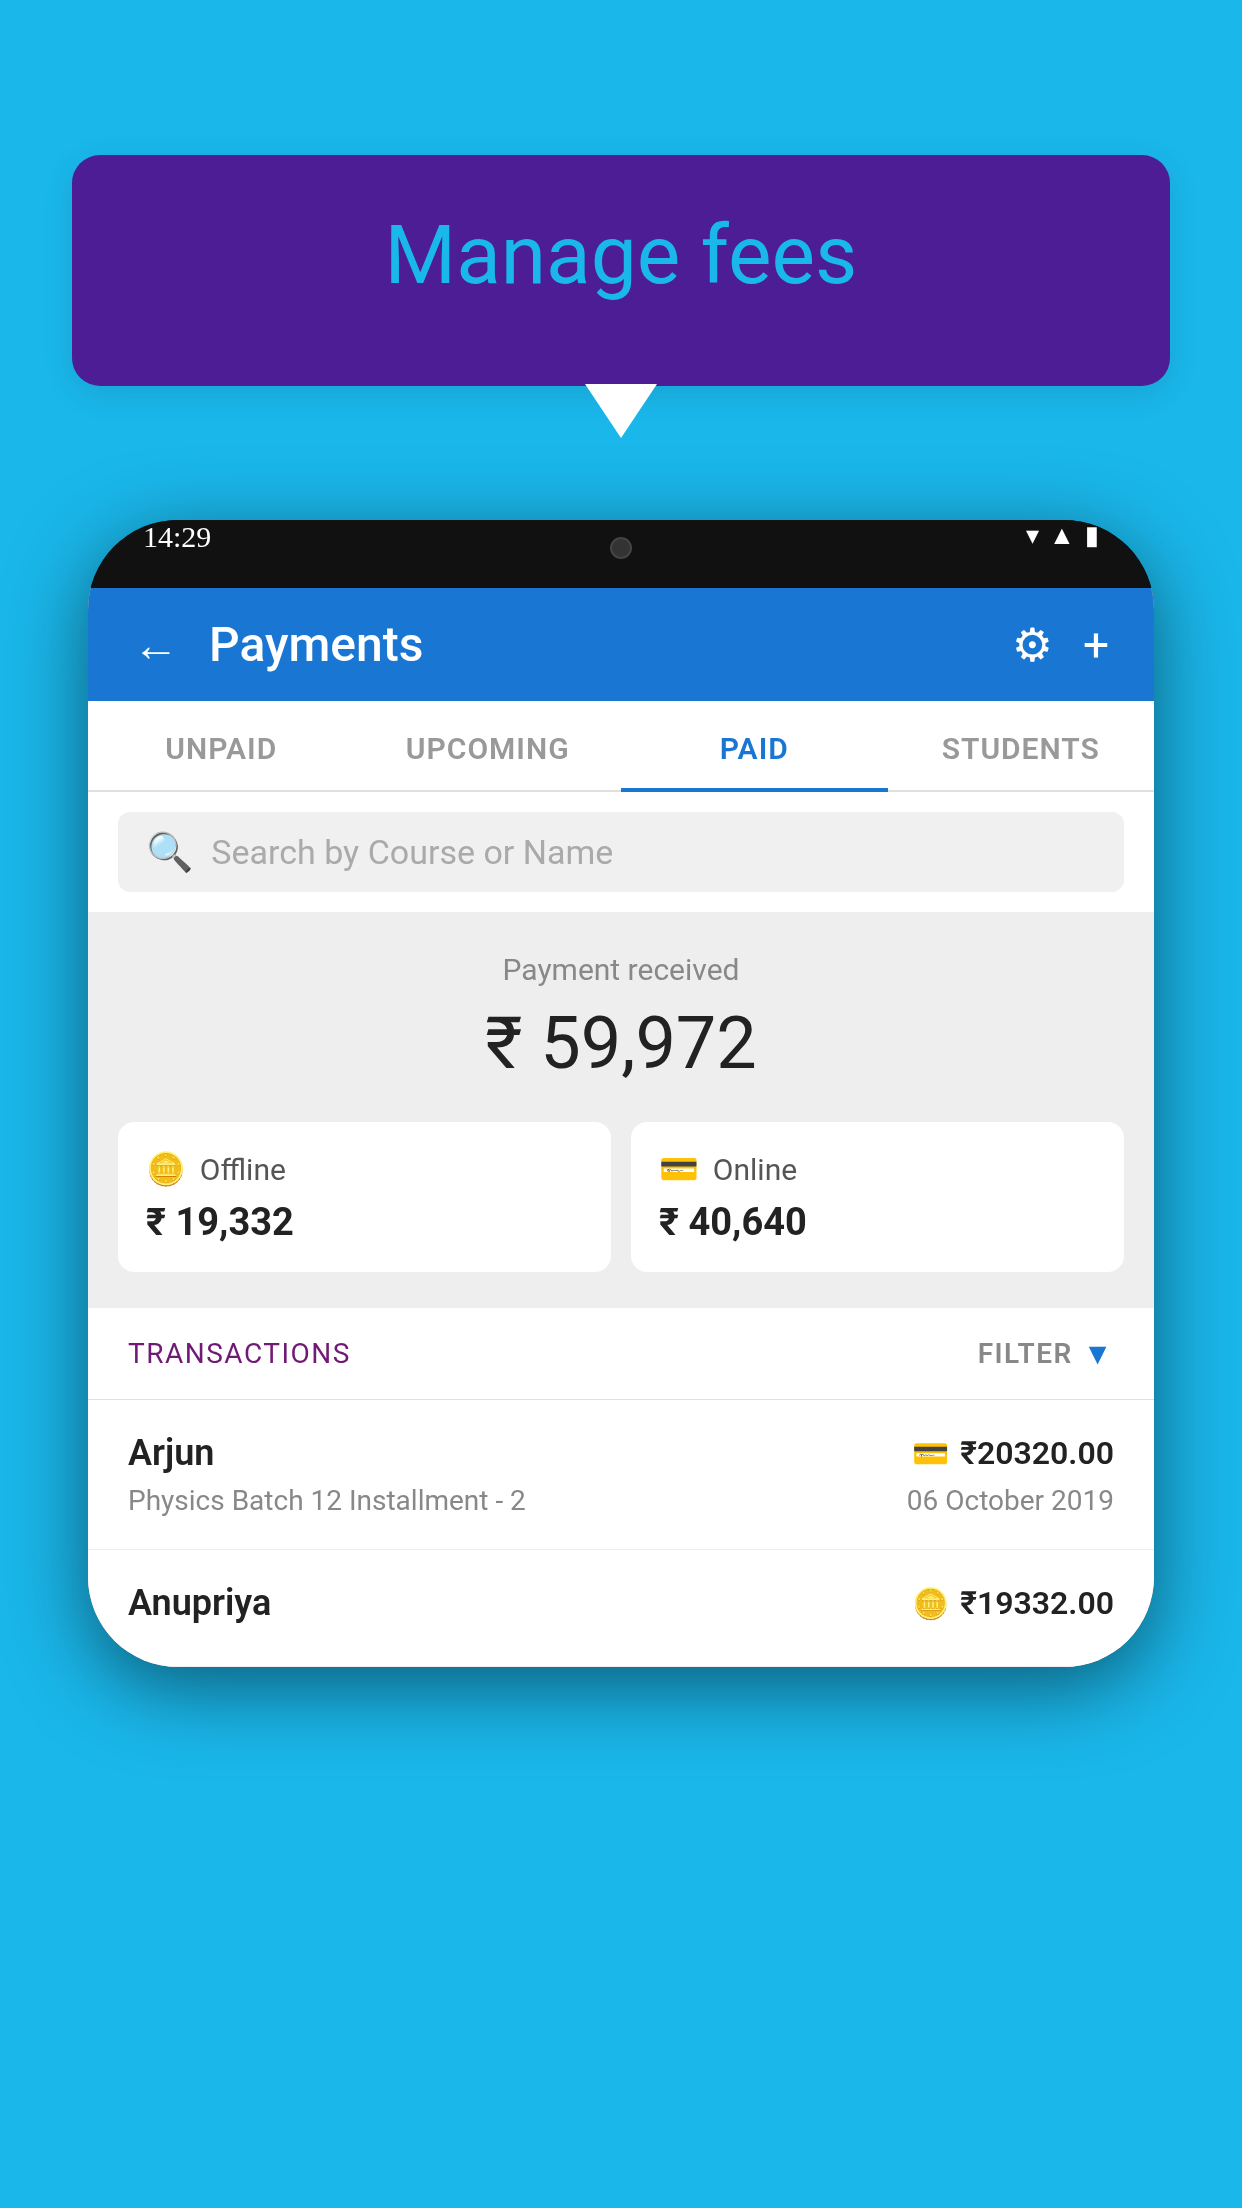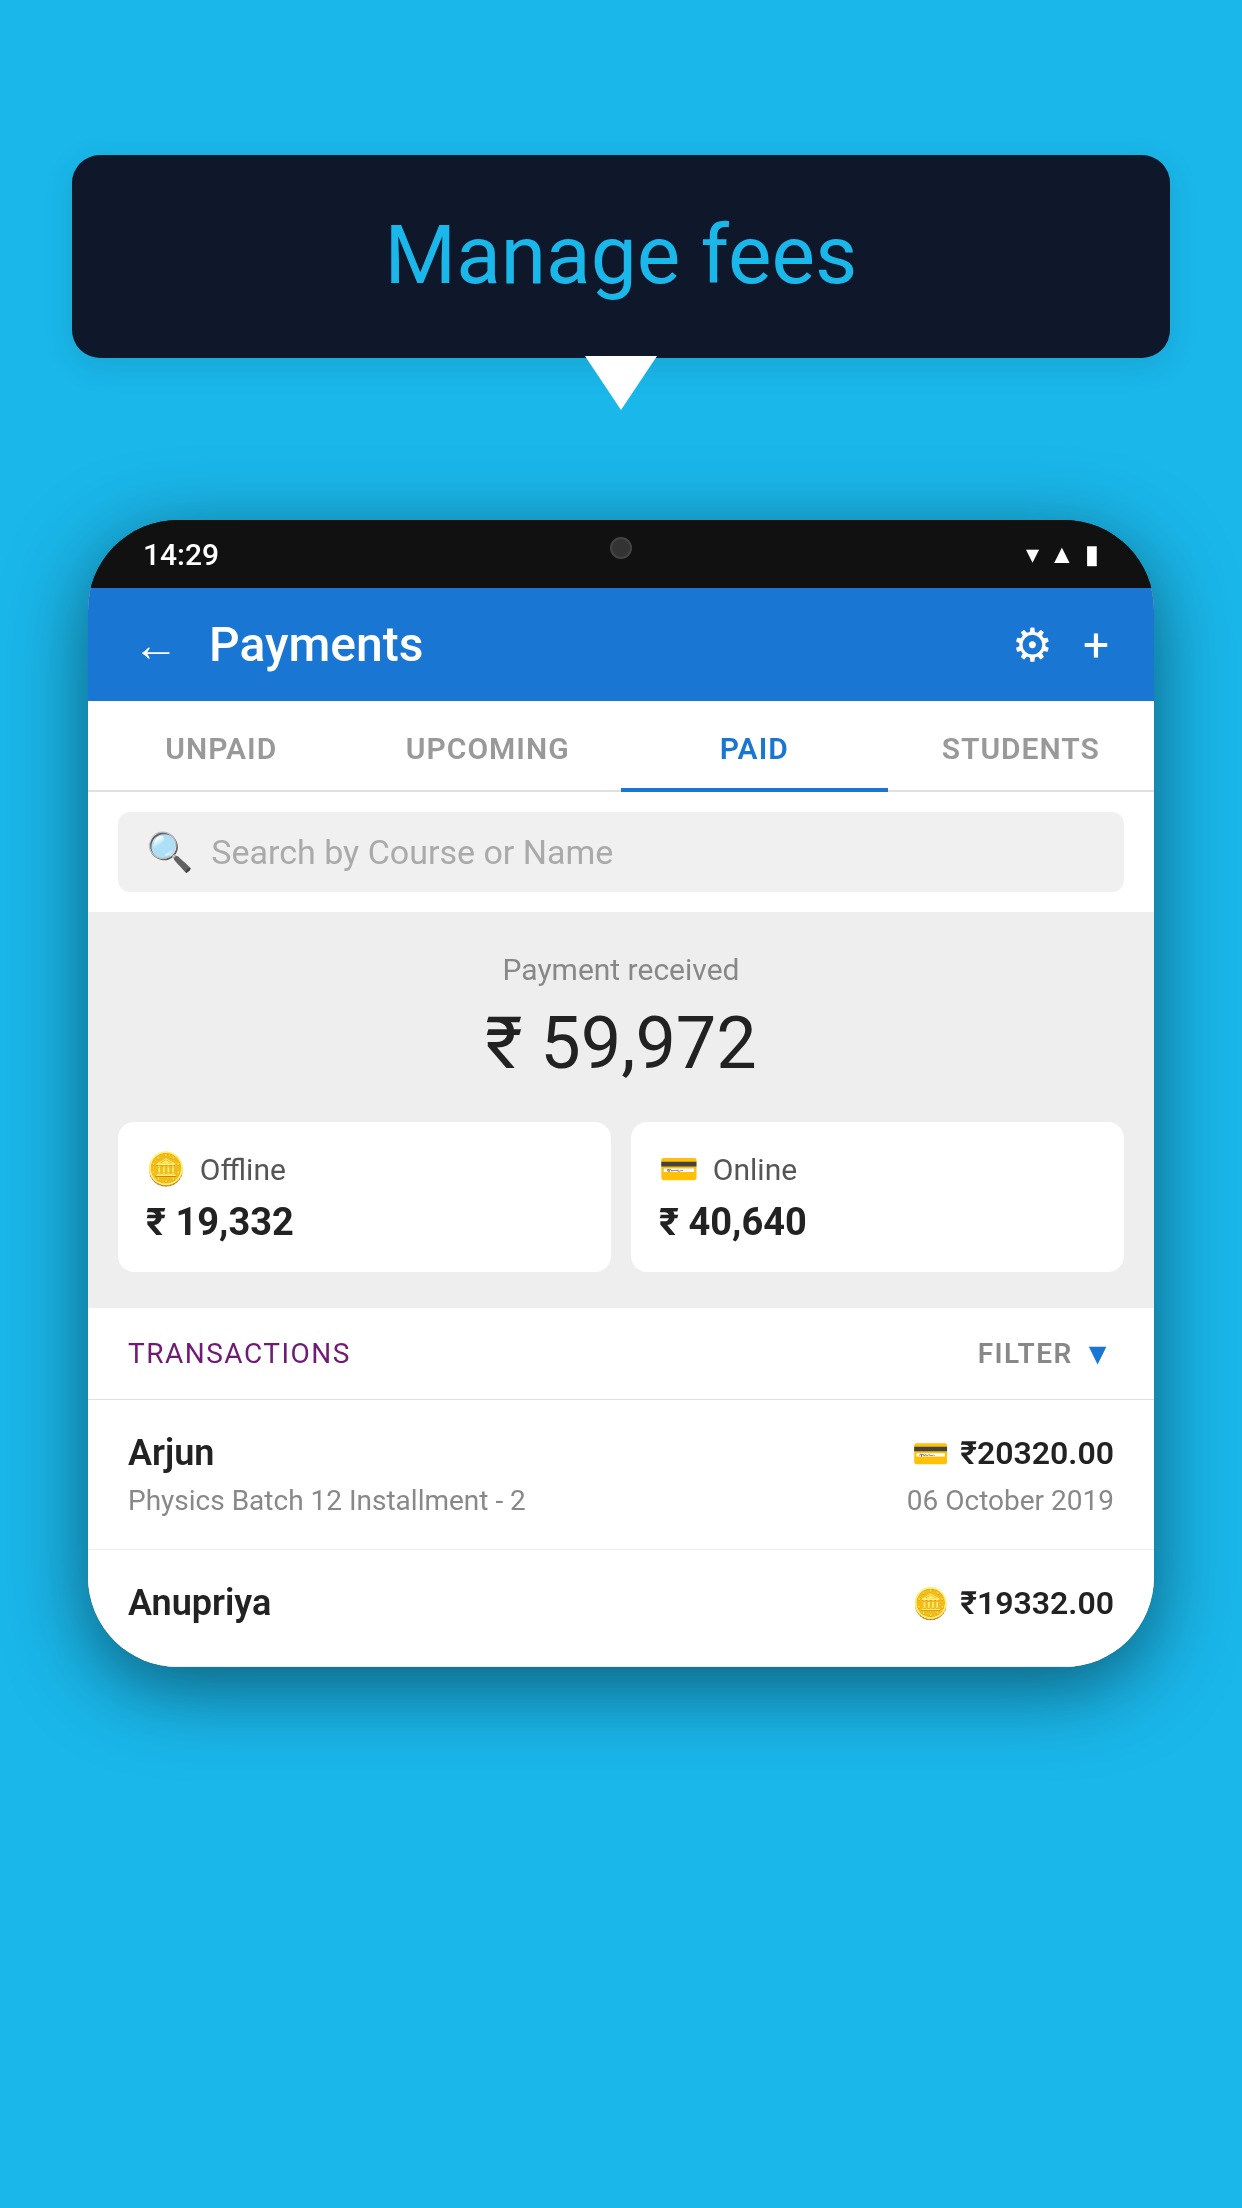--- a/index.html
+++ b/index.html
@@ -12,23 +12,23 @@
       overflow: hidden;
       position: relative;
     }
 
     
     .speech-bubble {
       position: absolute;
       top: 155px;
       left: 72px;
       right: 72px;
-      background: #0f172a;
+      background: #4c1d95;
       border-radius: 28px;
-      padding: 55px 60px 40px;
+      padding: 55px 60px 68px;
       text-align: center;
       box-shadow: 0 8px 32px rgba(0,0,0,0.1);
     }
     .speech-bubble::after {
       content: '';
       position: absolute;
       bottom: -52px;
       left: 50%;
       transform: translateX(-50%);
       border-left: 36px solid transparent;
@@ -59,24 +59,25 @@
       padding: 0;
       overflow: hidden;
       box-shadow: 0 20px 80px rgba(0,0,0,0.5);
     }
 
     
     .phone-top {
       background: #111;
       height: 68px;
       display: flex;
-      align-items: center;
+      align-items: flex-start;
       justify-content: space-between;
       padding: 0 55px;
       position: relative;
+      font-family: Liberation Serif, serif;
     }
     .phone-time {
       color: white;
       font-size: 30px;
       font-weight: 500;
     }
     .phone-notch {
       position: absolute;
       left: 50%;
       transform: translateX(-50%);

